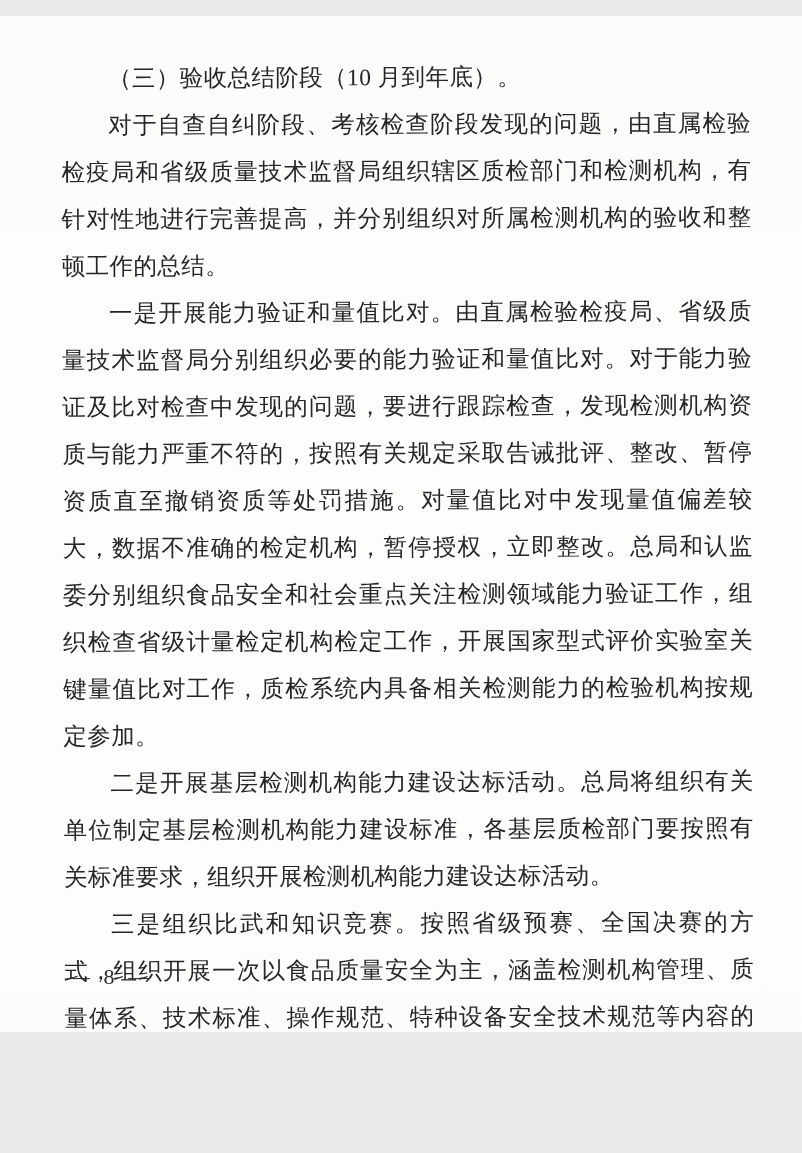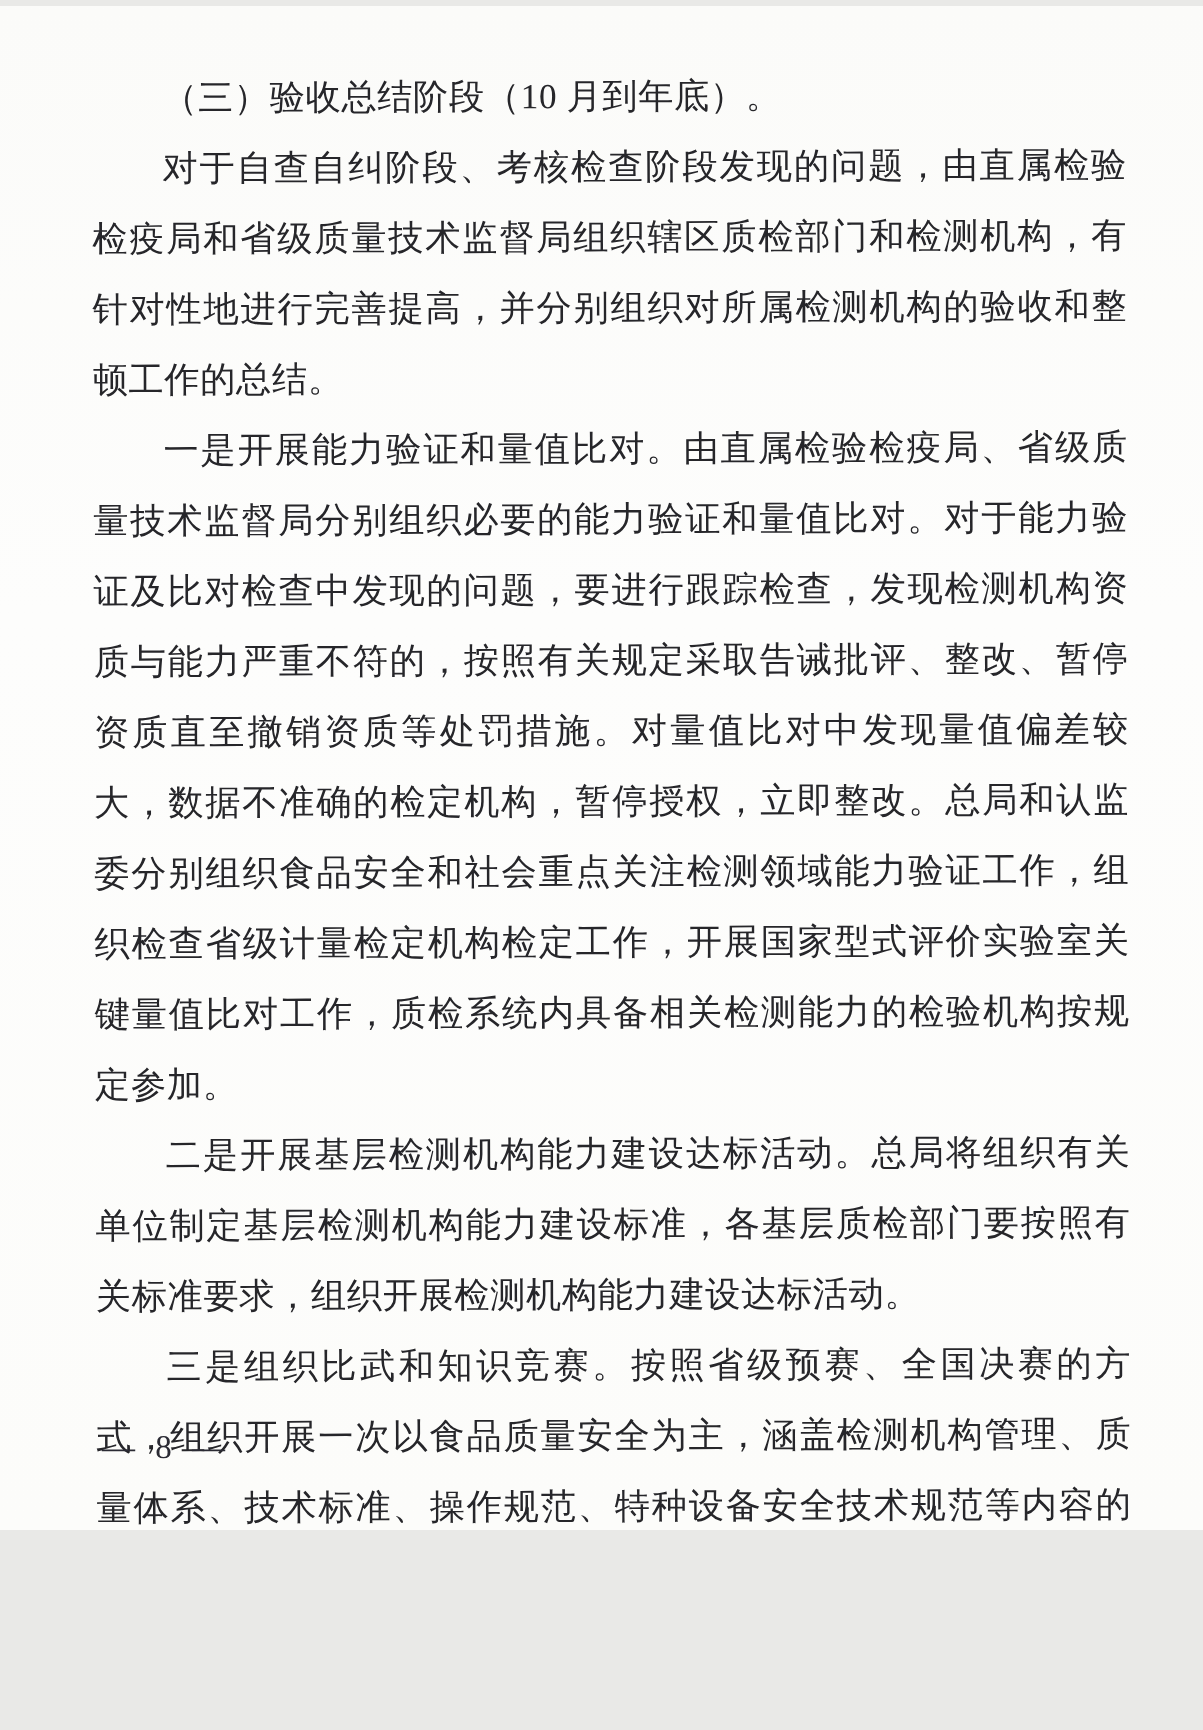--- a/index.html
+++ b/index.html
@@ -5,21 +5,21 @@
   html, body {
     margin: 0;
     padding: 0;
     background: #e9e9e7;
     font-family: "Liberation Serif", "DejaVu Serif", serif;
   }
   .page {
     position: relative;
     width: 802px;
     height: 1016px;
-    margin: 4px auto;
+    margin: 16px auto;
     background: linear-gradient(180deg, #fbfbf9 0%, #fdfdfc 40%, #fcfcfa 100%);
     overflow: hidden;
     box-sizing: border-box;
   }
   .content {
     position: absolute;
     left: 61px;
     top: 38px;
     width: 690px;
     color: #26262a;

